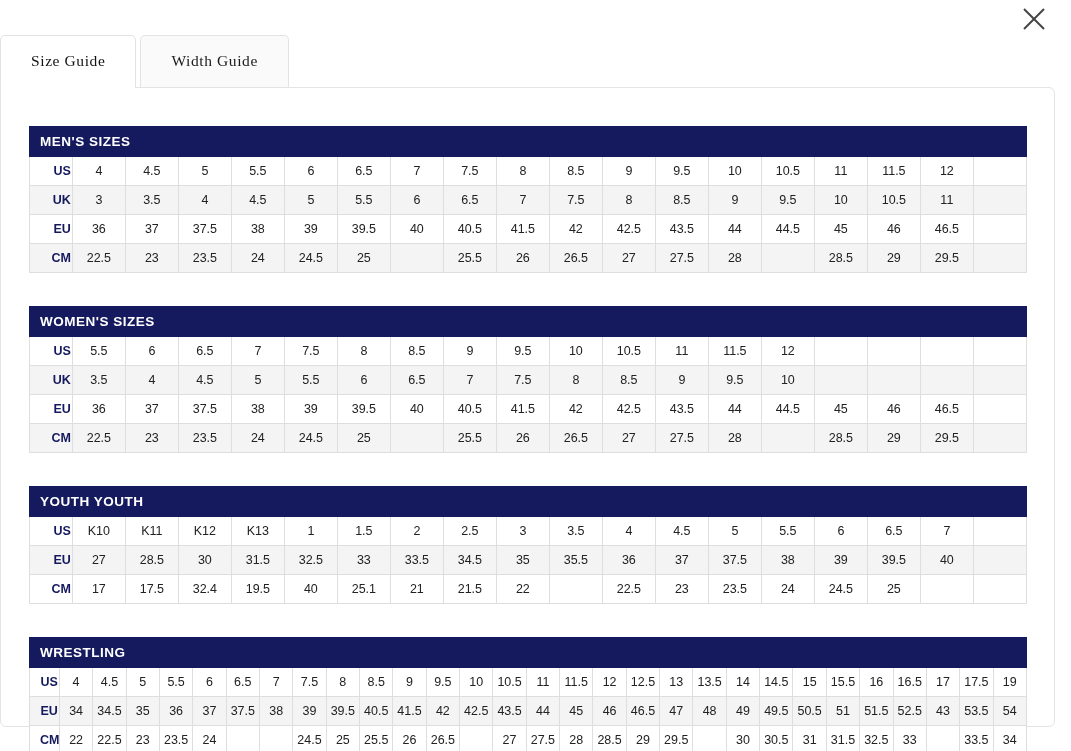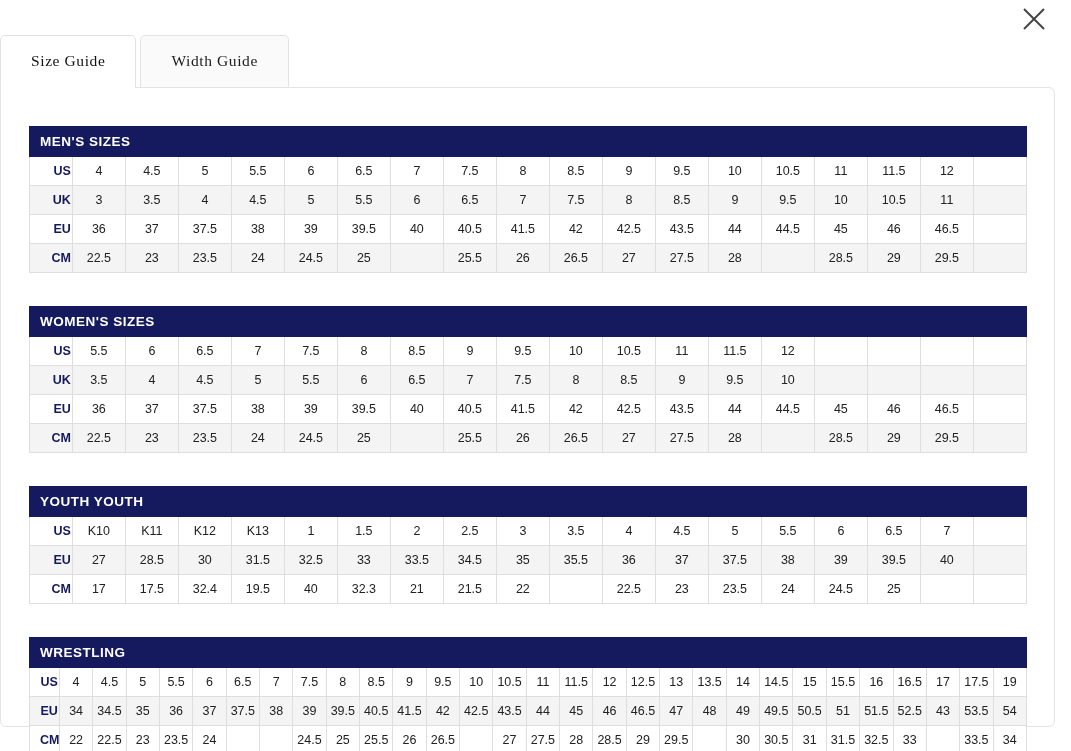--- a/index.html
+++ b/index.html
@@ -505,21 +505,21 @@
               <td>40</td>
               <td></td>
             </tr>
             <tr>
               <td class="rowlabel">CM</td>
               <td>17</td>
               <td>17.5</td>
               <td>32.4</td>
               <td>19.5</td>
               <td>40</td>
-              <td>32.3</td>
+              <td>25.1</td>
               <td>21</td>
               <td>21.5</td>
               <td>22</td>
               <td></td>
               <td>22.5</td>
               <td>23</td>
               <td>23.5</td>
               <td>24</td>
               <td>24.5</td>
               <td>25</td>

